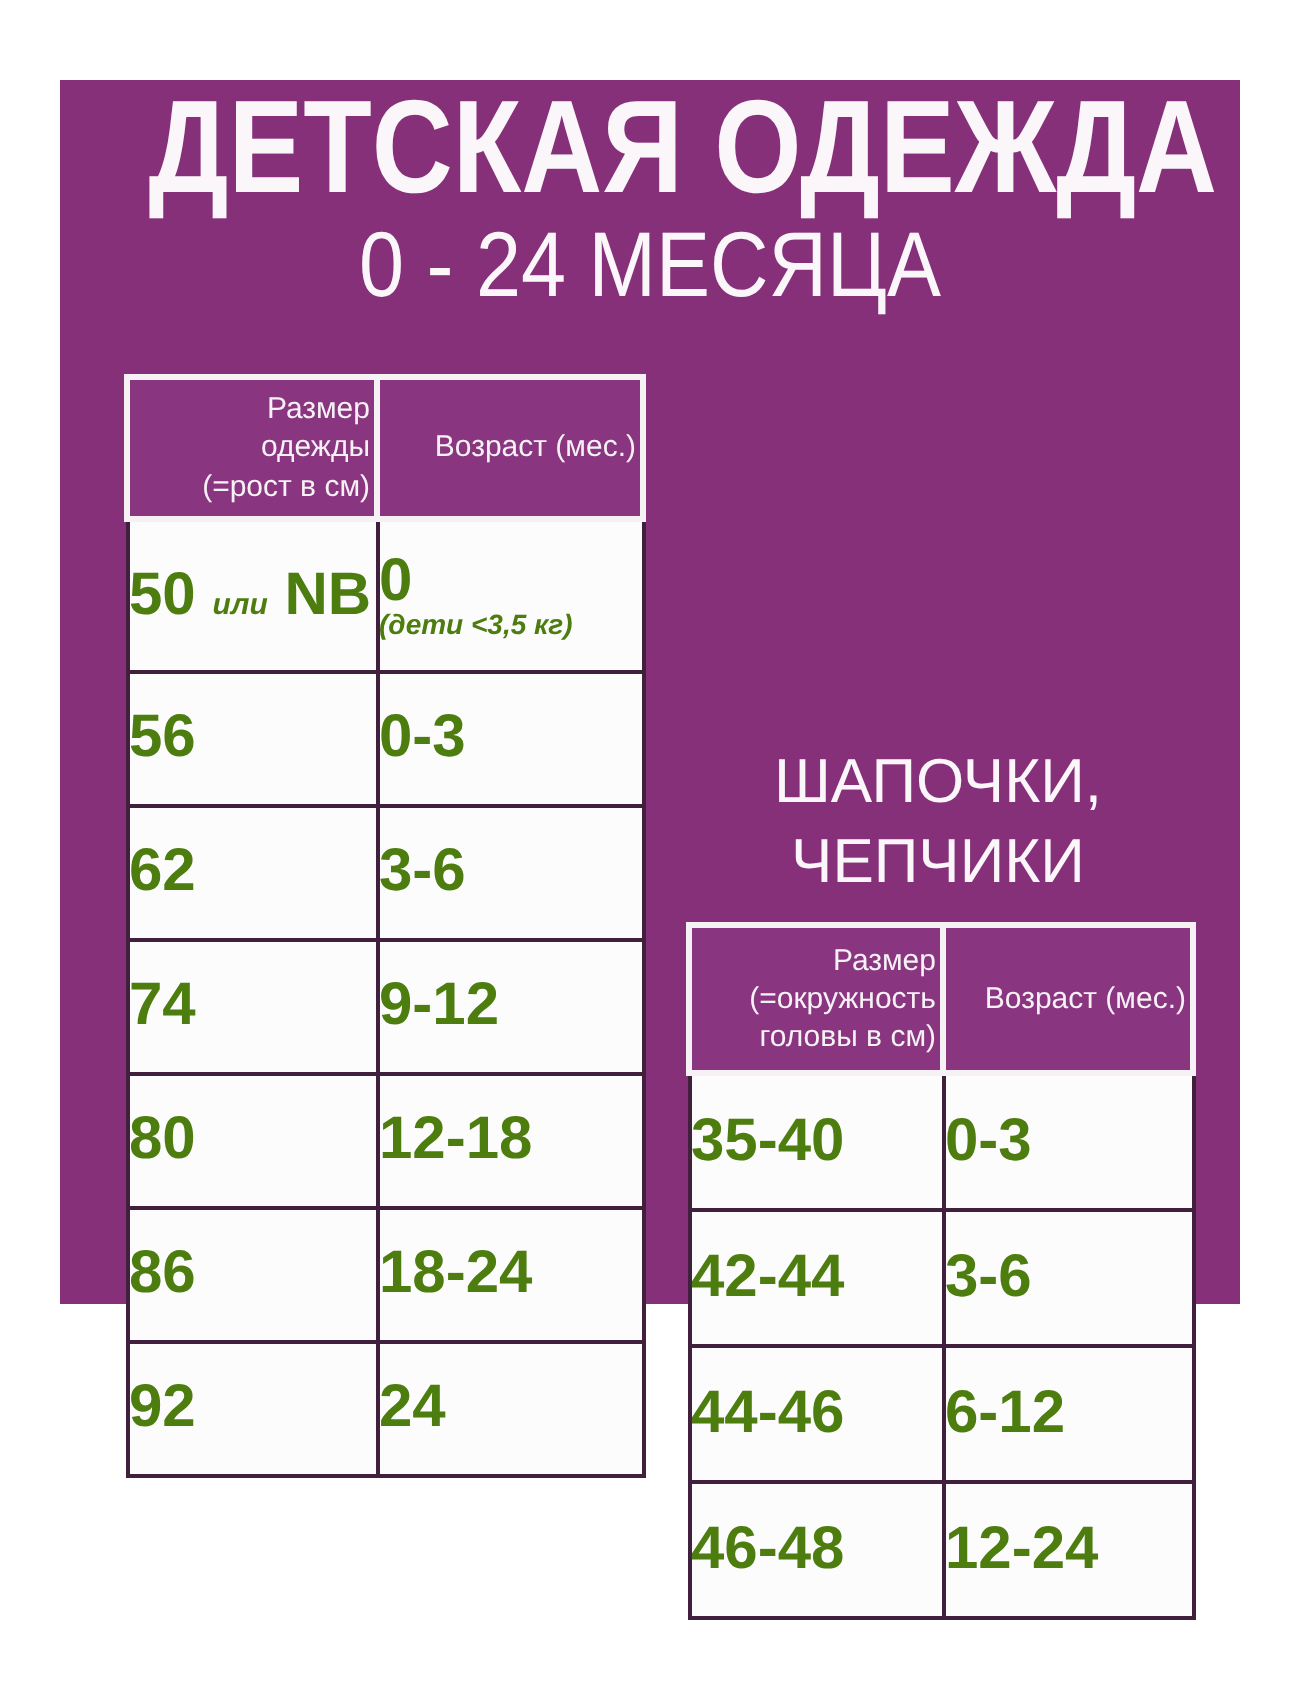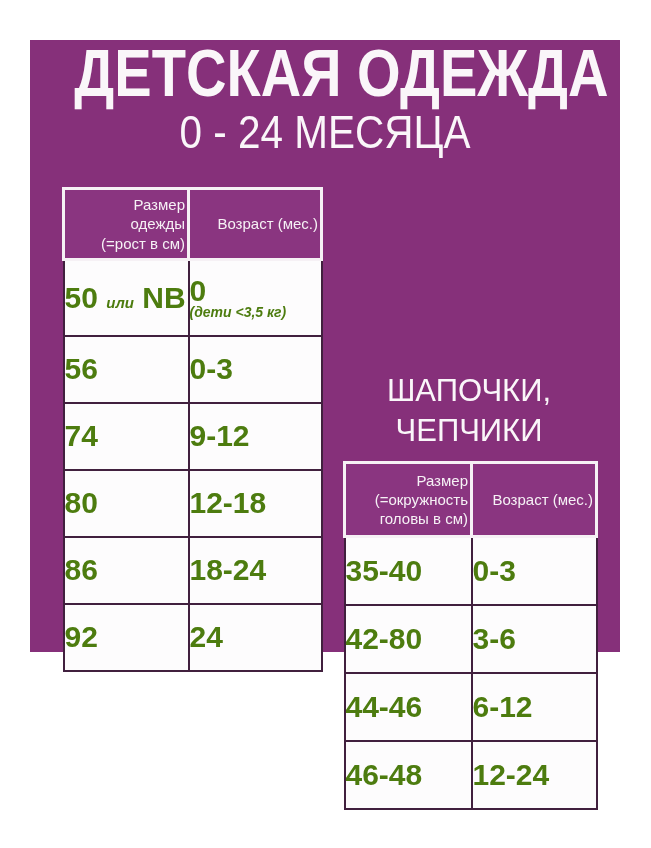--- a/index.html
+++ b/index.html
@@ -120,20 +120,24 @@
       <td>
         <div class="nb-age-main">0</div>
         <div class="nb-age-note">(дети &lt;3,5 кг)</div>
       </td>
     </tr>
     <tr class="row">
       <td>56</td>
       <td>0-3</td>
     </tr>
     <tr class="row">
+      <td>62</td>
+      <td>3-6</td>
+    </tr>
+    <tr class="row">
       <td>74</td>
       <td>9-12</td>
     </tr>
     <tr class="row">
       <td>80</td>
       <td>12-18</td>
     </tr>
     <tr class="row">
       <td>86</td>
       <td>18-24</td>
@@ -158,21 +162,21 @@
       <th>Размер
 (=окружность
 головы в см)</th>
       <th>Возраст (мес.)</th>
     </tr>
     <tr class="row-r">
       <td>35-40</td>
       <td>0-3</td>
     </tr>
     <tr class="row-r">
-      <td>42-80</td>
+      <td>42-44</td>
       <td>3-6</td>
     </tr>
     <tr class="row-r">
       <td>44-46</td>
       <td>6-12</td>
     </tr>
     <tr class="row-r">
       <td>46-48</td>
       <td>12-24</td>
     </tr>

